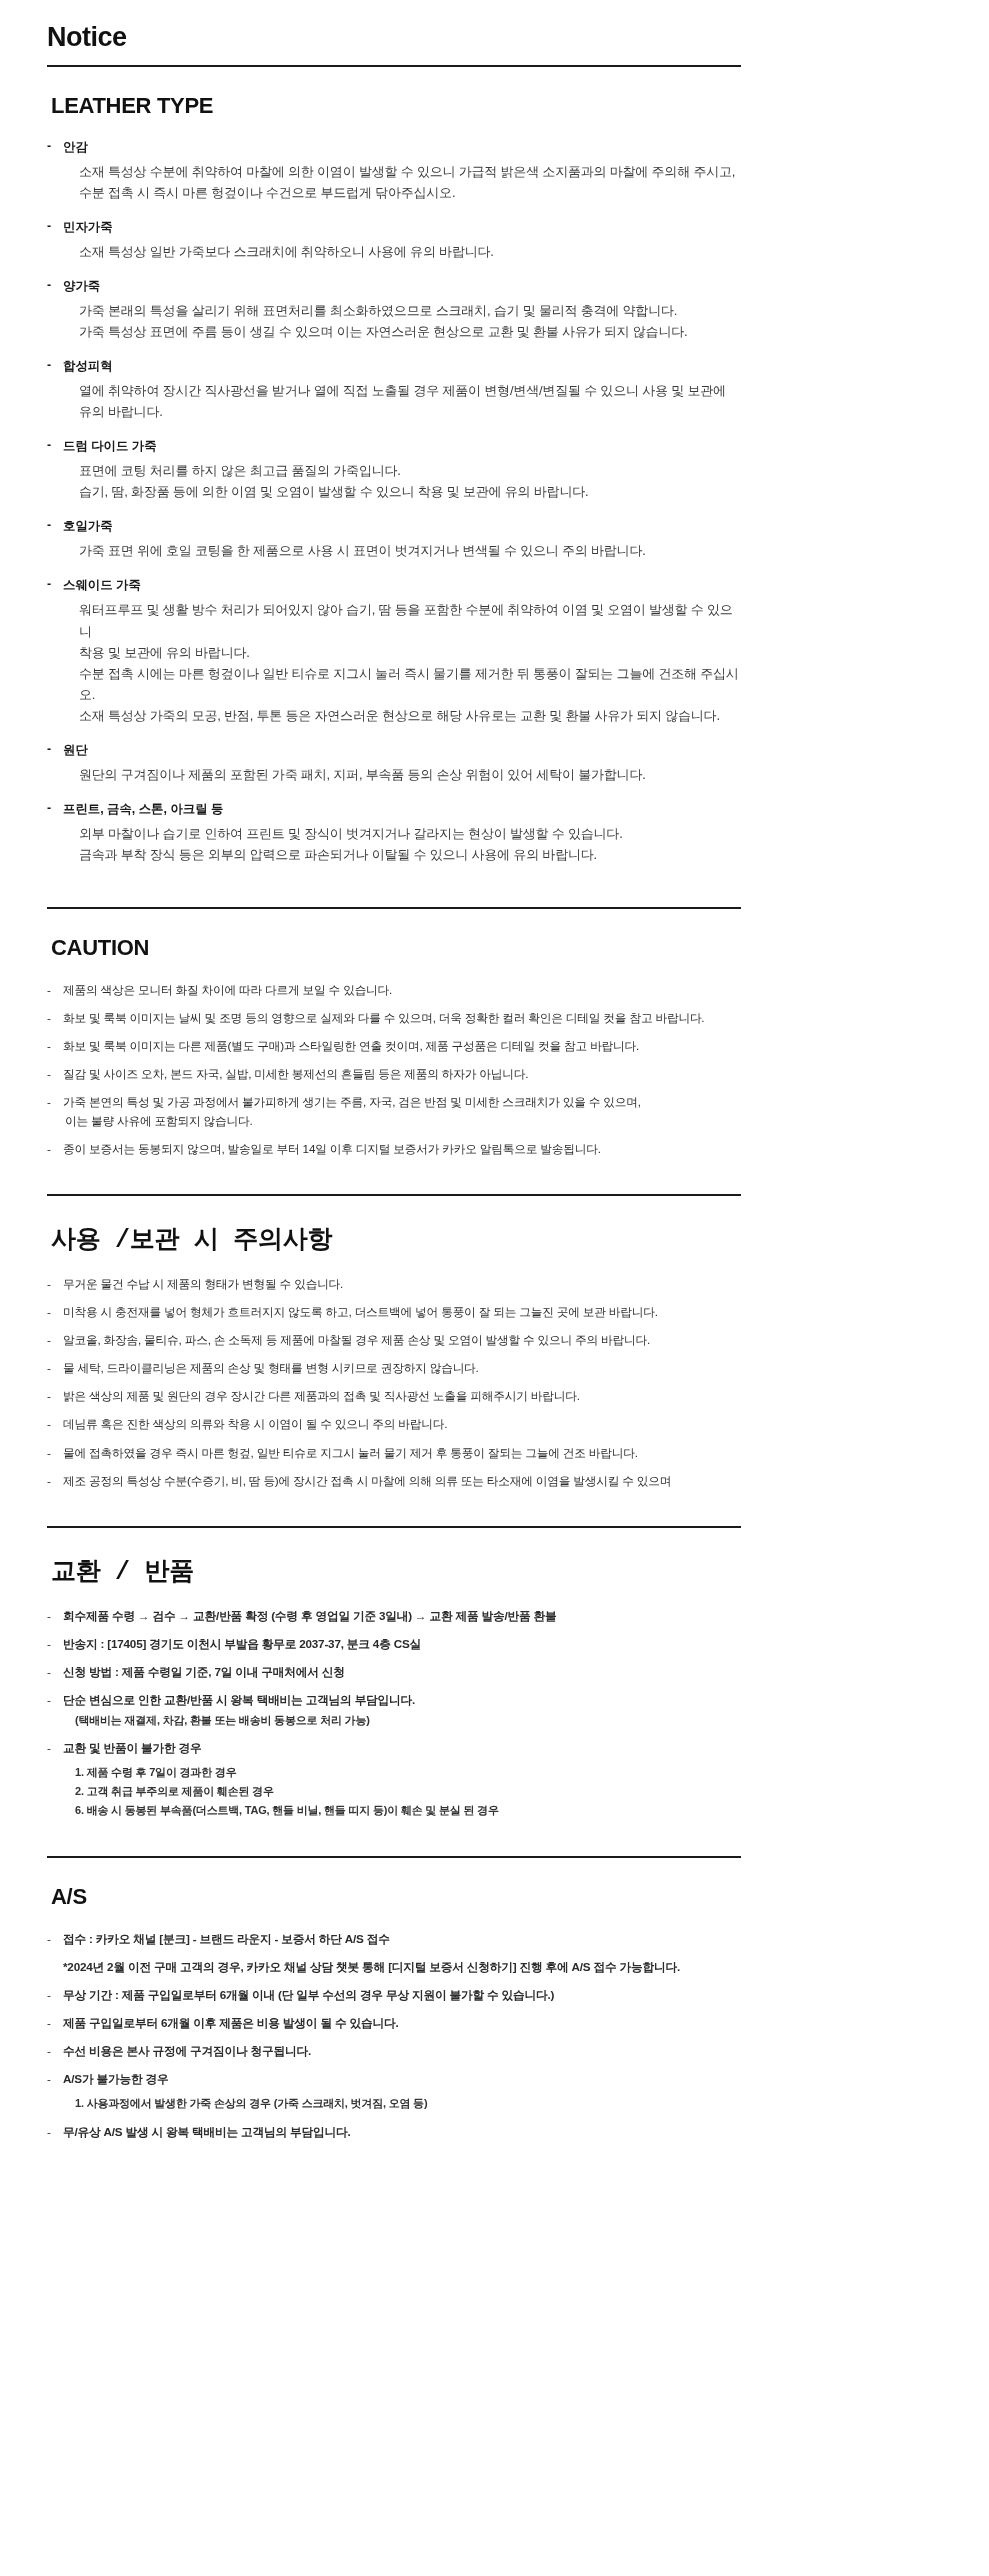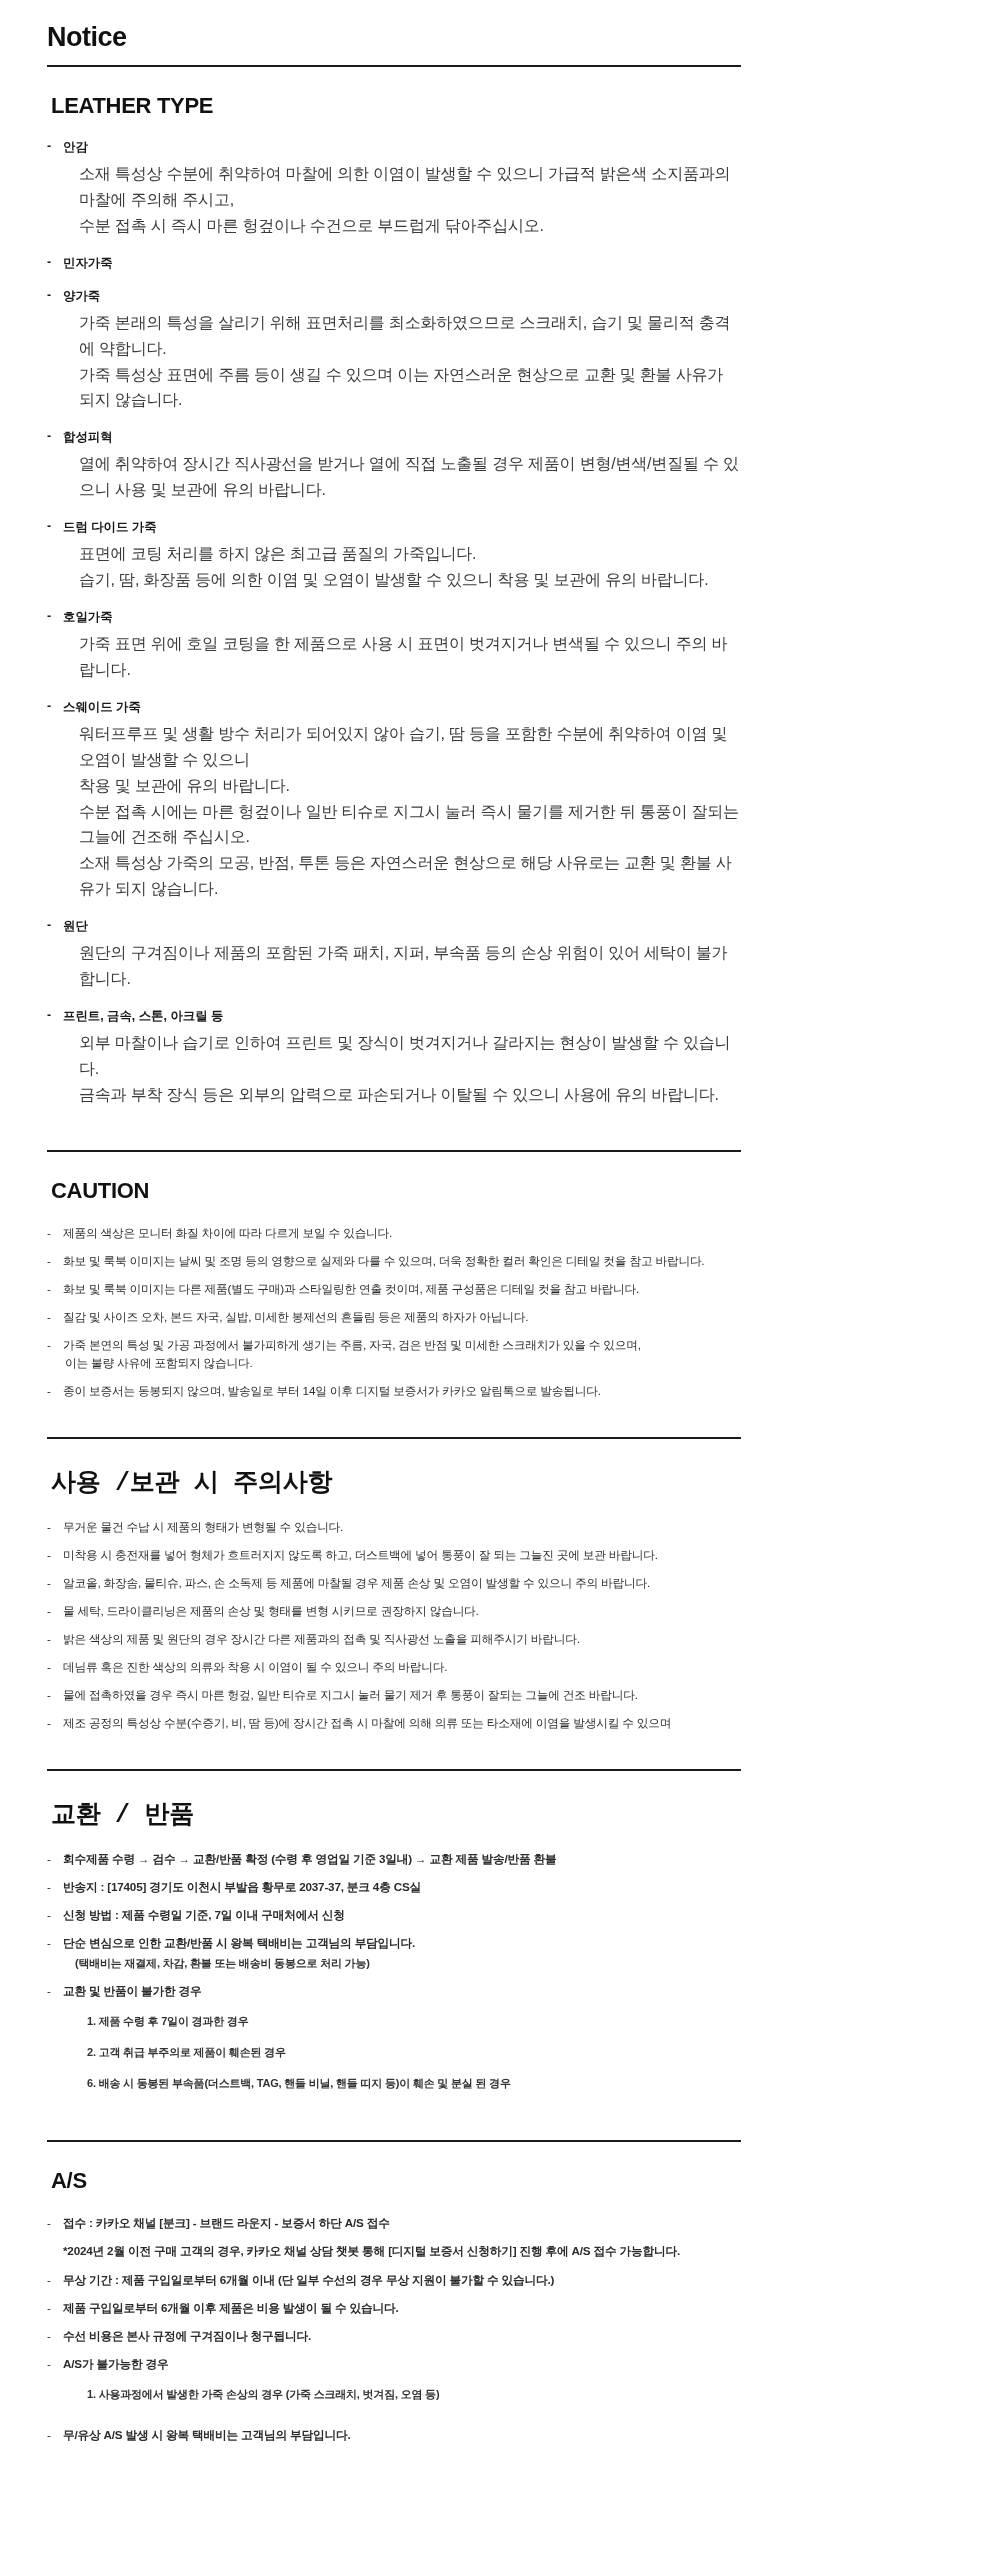--- a/index.html
+++ b/index.html
@@ -55,21 +55,21 @@
   }
   .lt-head .dash {
     width: 16px;
     flex: 0 0 16px;
     color: #1a1a1a;
   }
   .lt-lines {
     padding-left: 32px;
   }
   .lt-line {
-    font-size: 16px;
+    font-size: 13px;
     line-height: 1.62;
     color: #3a3a3a;
     letter-spacing: -0.2px;
   }
   
   .bullets {
     padding: 0;
     margin: 0;
     list-style: none;
   }
@@ -94,21 +94,21 @@
   .bullets li.bold .btext { font-weight: bold; }
   .sublist {
     list-style: none;
     margin: 6px 0 0 0;
     padding: 0 0 0 12px;
   }
   .sublist li {
     font-size: 11px;
     line-height: 1.7;
     color: #333;
-    margin: 12px;
+    margin: 0;
     display: block;
   }
   .note-indent {
     display: block;
     padding-left: 12px;
     font-size: 11px;
     color: #333;
     font-weight: bold;
     margin-top: 3px;
   }
@@ -132,20 +132,23 @@
           <div class="lt-lines">
             <div class="lt-line">소재 특성상 수분에 취약하여 마찰에 의한 이염이 발생할 수 있으니 가급적 밝은색 소지품과의 마찰에 주의해 주시고,</div>
             <div class="lt-line">수분 접촉 시 즉시 마른 헝겊이나 수건으로 부드럽게 닦아주십시오.</div>
           </div>
         </div>
         <div class="lt-group">
           <div class="lt-head">
             <span class="dash">-</span>
             <span>민자가죽</span>
           </div>
+          <div class="lt-lines">
+            <div class="lt-line">소재 특성상 일반 가죽보다 스크래치에 취약하오니 사용에 유의 바랍니다.</div>
+          </div>
         </div>
         <div class="lt-group">
           <div class="lt-head">
             <span class="dash">-</span>
             <span>양가죽</span>
           </div>
           <div class="lt-lines">
             <div class="lt-line">가죽 본래의 특성을 살리기 위해 표면처리를 최소화하였으므로 스크래치, 습기 및 물리적 충격에 약합니다.</div>
             <div class="lt-line">가죽 특성상 표면에 주름 등이 생길 수 있으며 이는 자연스러운 현상으로 교환 및 환불 사유가 되지 않습니다.</div>
           </div>

